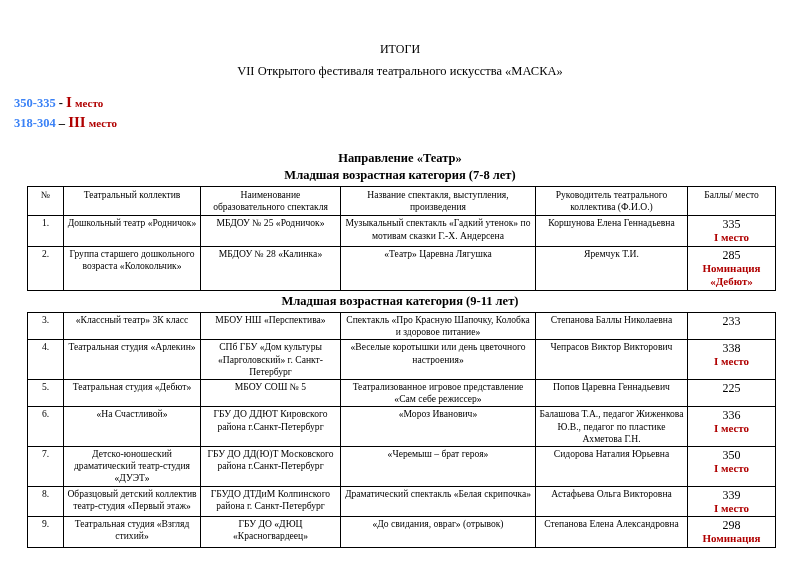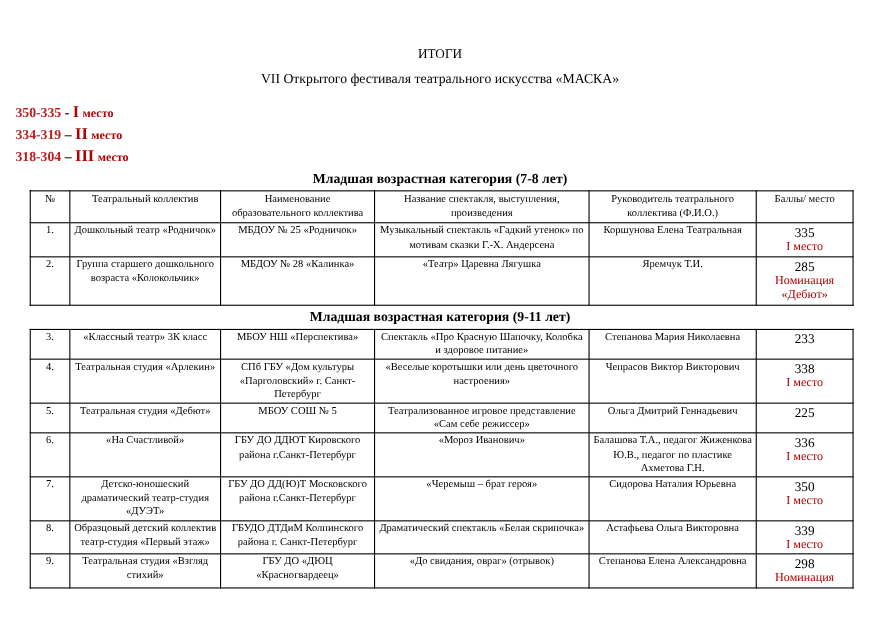--- a/index.html
+++ b/index.html
@@ -46,21 +46,21 @@
   .legend {
     margin: 0;
     padding: 14px 0 0 14px;
   }
   .legend-row {
     font-size: 12.5px;
     line-height: 19px;
     font-weight: bold;
     white-space: nowrap;
   }
-  .legend-range { color: #b91c1c; }
+  .legend-range { color: #3b82f6; }
   .legend-sep   { color: #000000; font-weight: bold; }
   .legend-place {
     color: #b00000;
     font-weight: bold;
   }
   .legend-place .roman {
     font-size: 15px;
   }
   .legend-place .word {
     font-size: 11px;
@@ -112,81 +112,77 @@
   .cell-num { text-align: left; padding-left: 6px; }
 
   .score-points {
     font-weight: normal;
     font-size: 12px;
     line-height: 14px;
     display: block;
   }
   .score-place {
     color: #b00000;
-    font-weight: normal;
+    font-weight: bold;
     font-size: 11px;
     line-height: 13.5px;
     display: block;
   }
 </style>
 </head>
 <body>
 
 <div class="page">
 
   <div class="doc-title">ИТОГИ</div>
   <div class="doc-subtitle">VII Открытого фестиваля театрального искусства «МАСКА»</div>
 
   <div class="legend">
     <div class="legend-row">
       <span class="legend-range">350-335</span>
       <span class="legend-sep">-</span>
       <span class="legend-place"><span class="roman">I</span> <span class="word">место</span></span>
     </div>
     <div class="legend-row">
-      <span class="legend-range">334-319</span>
-      <span class="legend-sep">–</span>
-      <span class="legend-place"><span class="roman">II</span> <span class="word">место</span></span>
-    </div>
-    <div class="legend-row">
       <span class="legend-range">318-304</span>
       <span class="legend-sep">–</span>
       <span class="legend-place"><span class="roman">III</span> <span class="word">место</span></span>
     </div>
   </div>
 
+  <div class="section-heading heading-direction">Направление «Театр»</div>
   <div class="section-heading heading-age-1">Младшая возрастная категория (7-8 лет)</div>
 
   <div class="tbl-wrap">
     <table class="results">
       <colgroup>
         <col class="c-num">
           <col class="c-coll">
           <col class="c-inst">
           <col class="c-show">
           <col class="c-dir">
           <col class="c-score">
       </colgroup>
       <thead>
         <tr>
           <th>№</th>
           <th>Театральный коллектив</th>
-          <th>Наименование образовательного коллектива</th>
+          <th>Наименование образовательного спектакля</th>
           <th>Название спектакля, выступления, произведения</th>
           <th>Руководитель театрального коллектива (Ф.И.О.)</th>
           <th>Баллы/ место</th>
         </tr>
       </thead>
       <tbody>
         <tr>
           <td class="cell-num">1.</td>
           <td>Дошкольный театр «Родничок»</td>
           <td>МБДОУ № 25 «Родничок»</td>
           <td>Музыкальный спектакль «Гадкий утенок» по мотивам сказки Г.-Х. Андерсена</td>
-          <td>Коршунова Елена Театральная</td>
+          <td>Коршунова Елена Геннадьевна</td>
           <td>
             <span class="score-points">335</span>
             <span class="score-place">I место</span>
           </td>
         </tr>
         <tr>
           <td class="cell-num">2.</td>
           <td>Группа старшего дошкольного возраста «Колокольчик»</td>
           <td>МБДОУ № 28 «Калинка»</td>
           <td>«Театр» Царевна Лягушка</td>
@@ -211,21 +207,21 @@
           <col class="c-show">
           <col class="c-dir">
           <col class="c-score">
       </colgroup>
       <tbody>
         <tr>
           <td class="cell-num">3.</td>
           <td>«Классный театр» 3К класс</td>
           <td>МБОУ НШ «Перспектива»</td>
           <td>Спектакль «Про Красную Шапочку, Колобка и здоровое питание»</td>
-          <td>Степанова Мария Николаевна</td>
+          <td>Степанова Баллы Николаевна</td>
           <td>
             <span class="score-points">233</span>
             <span class="score-place"></span>
           </td>
         </tr>
         <tr>
           <td class="cell-num">4.</td>
           <td>Театральная студия «Арлекин»</td>
           <td>СПб ГБУ «Дом культуры «Парголовский» г. Санкт- Петербург</td>
           <td>«Веселые коротышки или день цветочного настроения»</td>
@@ -233,21 +229,21 @@
           <td>
             <span class="score-points">338</span>
             <span class="score-place">I место</span>
           </td>
         </tr>
         <tr>
           <td class="cell-num">5.</td>
           <td>Театральная студия «Дебют»</td>
           <td>МБОУ СОШ № 5</td>
           <td>Театрализованное игровое представление «Сам себе режиссер»</td>
-          <td>Ольга Дмитрий Геннадьевич</td>
+          <td>Попов Царевна Геннадьевич</td>
           <td>
             <span class="score-points">225</span>
             <span class="score-place"></span>
           </td>
         </tr>
         <tr>
           <td class="cell-num">6.</td>
           <td>«На Счастливой»</td>
           <td>ГБУ ДО ДДЮТ Кировского района г.Санкт-Петербург</td>
           <td>«Мороз Иванович»</td>

